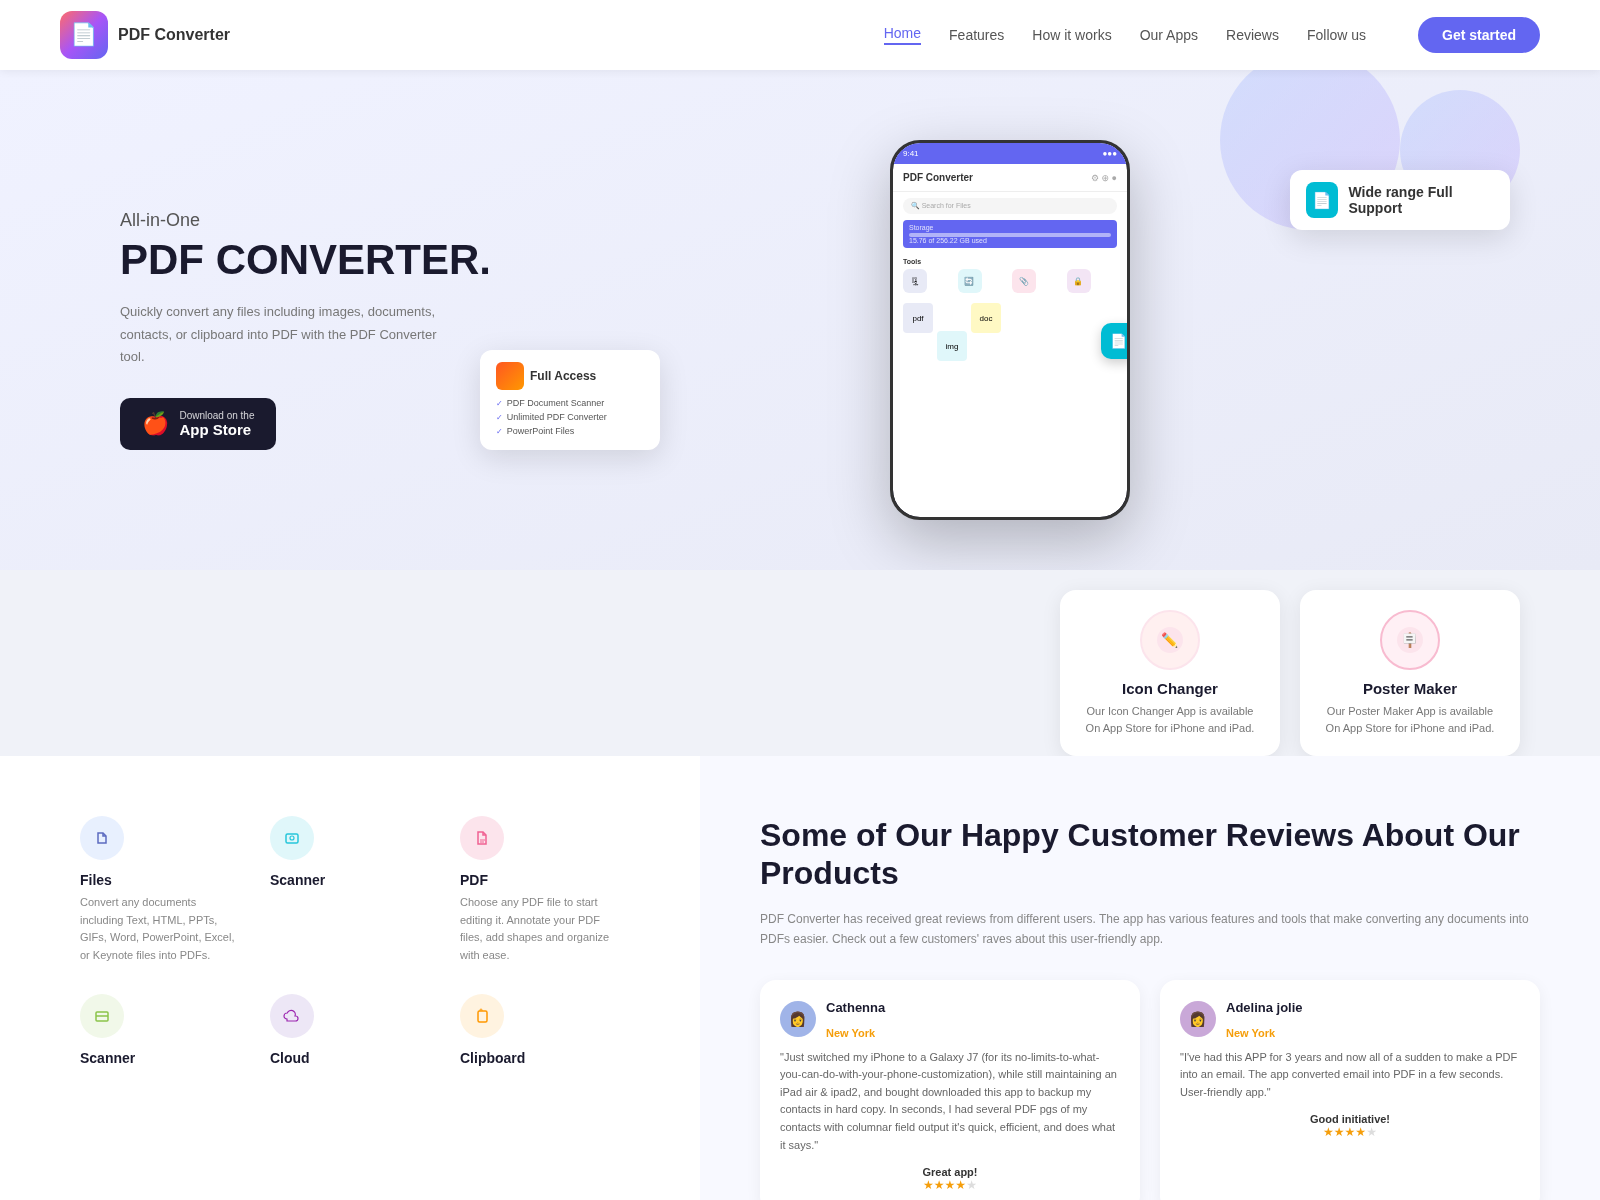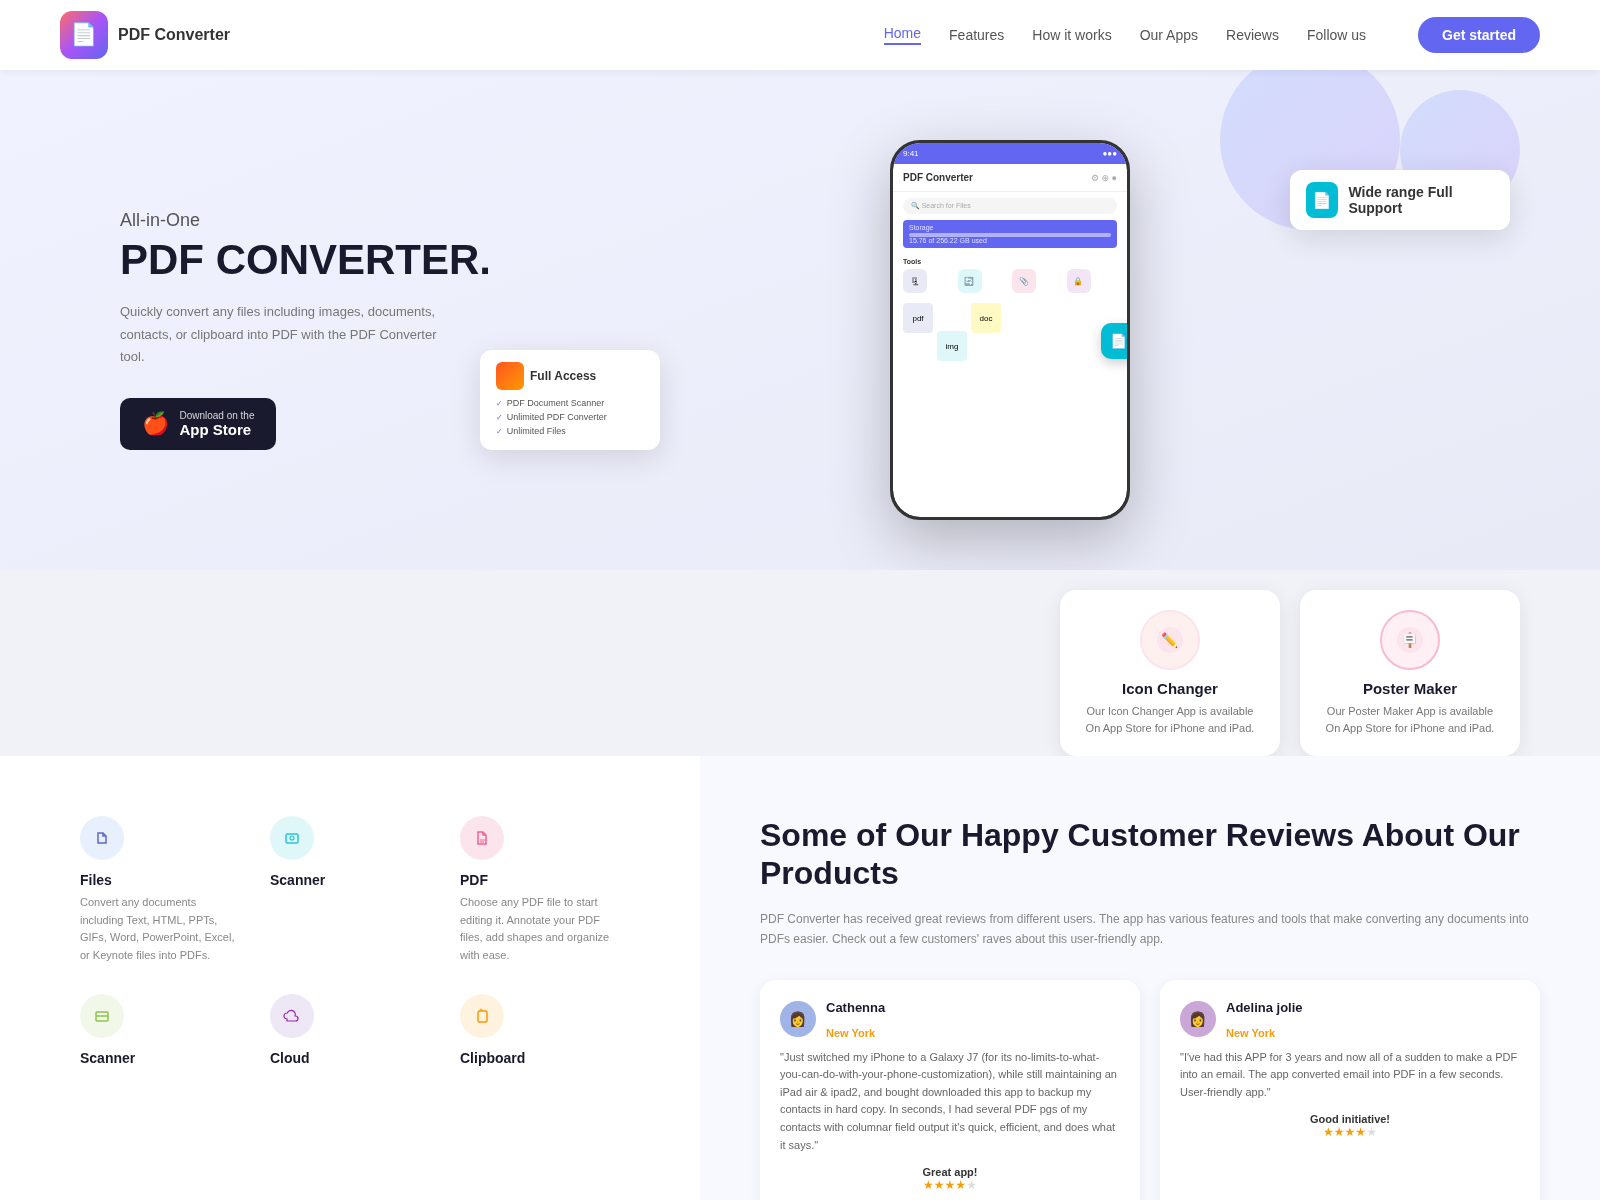--- a/index.html
+++ b/index.html
@@ -178,21 +178,21 @@
         <div class="fa-item">
             <span class="fa-check">✓</span>
             <span>PDF Document Scanner</span>
           </div>
         <div class="fa-item">
             <span class="fa-check">✓</span>
             <span>Unlimited PDF Converter</span>
           </div>
         <div class="fa-item">
             <span class="fa-check">✓</span>
-            <span>Unlimited Files</span>
+            <span>PowerPoint Files</span>
           </div>
       </div>
     </div>
   </div>
 </section>
 
 <div style="display:flex;justify-content:flex-end;padding:20px 80px 0 80px;gap:20px;background:#f0f2f8;margin-right:0;">
   <div class="app-card">
     <div class="app-card-icon" style="background:#fff0f0;border:2px solid #fce4ec;">
       <svg width="28" height="28" viewBox="0 0 28 28">

